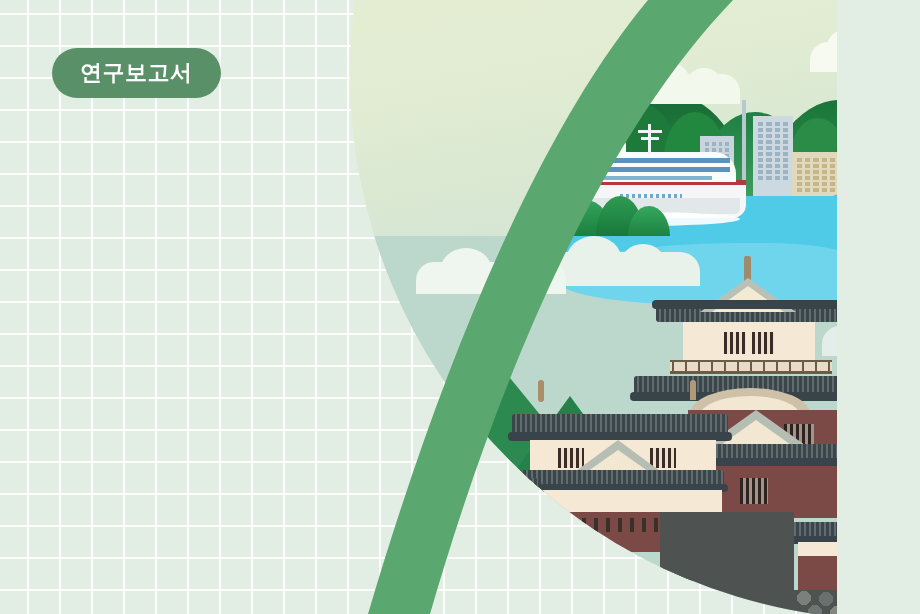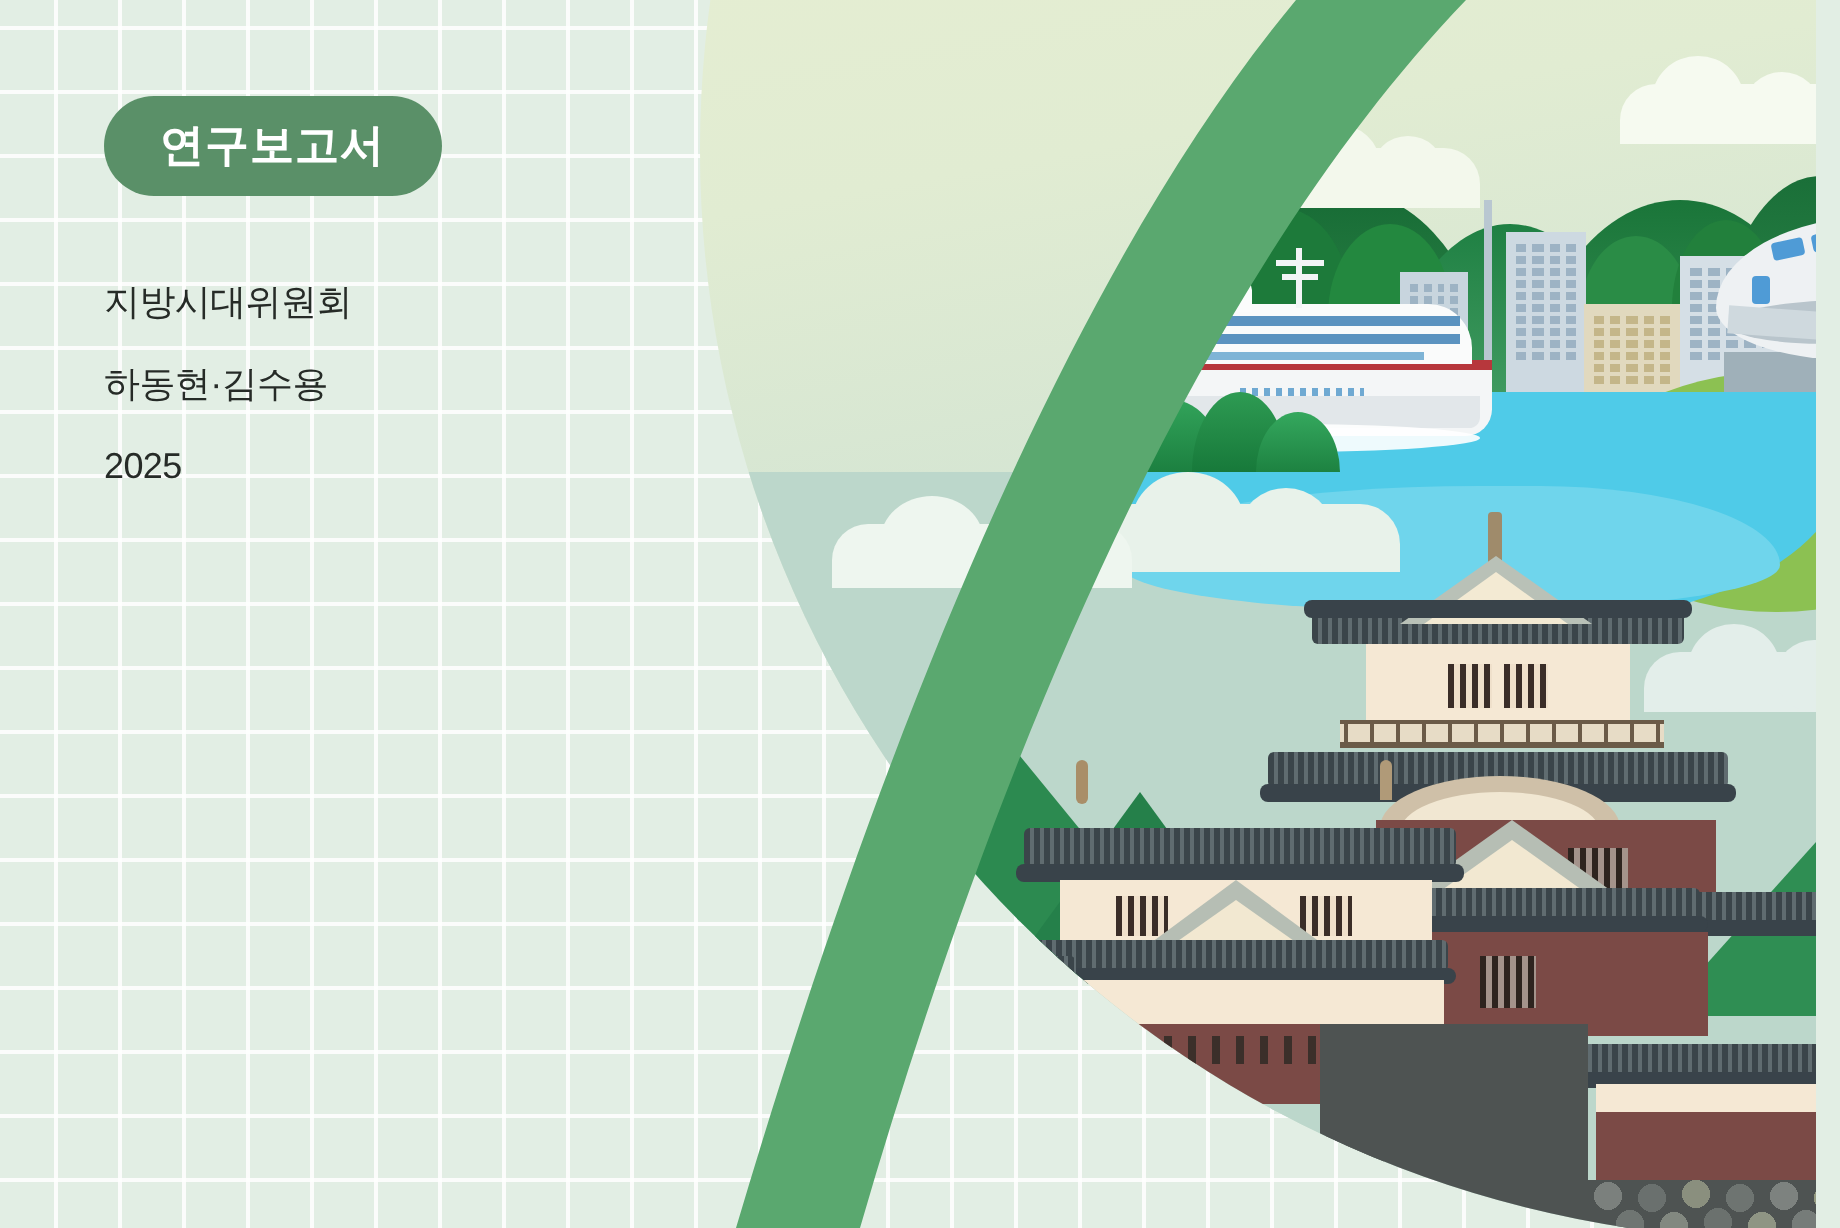--- a/index.html
+++ b/index.html
@@ -4,21 +4,21 @@
 <style>
   * { margin:0; padding:0; box-sizing:border-box; }
   html,body { width:920px; height:614px; }
   body {
     font-family:"Liberation Sans", sans-serif;
     background:#e2eee4;
     overflow:hidden;
   }
   #cover {
     position:relative;
-    width:908px; height:614px;
+    width:837px; height:614px;
     background:#e2eee4;
     overflow:hidden;
   }
   
   #grid {
     position:absolute; inset:0;
     background-image:
       linear-gradient(to right, rgba(255,255,255,.85) 0 2px, transparent 2px),
       linear-gradient(to bottom, rgba(255,255,255,.85) 0 2px, transparent 2px);
     background-size:32px 32px;
@@ -593,20 +593,15 @@
              C 548 120, 452 330, 368 614
              L 430 614
              C 506 352, 608 130, 733 0
              Z" fill="#5aa86f"></path>
   </svg>
 
   <div id="text-col">
     <div id="badge">
       <span>연구보고서</span>
     </div>
-    <div id="meta">
-      <div>지방시대위원회</div>
-      <div>하동현·김수용</div>
-      <div>2025</div>
-    </div>
   </div>
 
 </div>
 
 </body></html>

